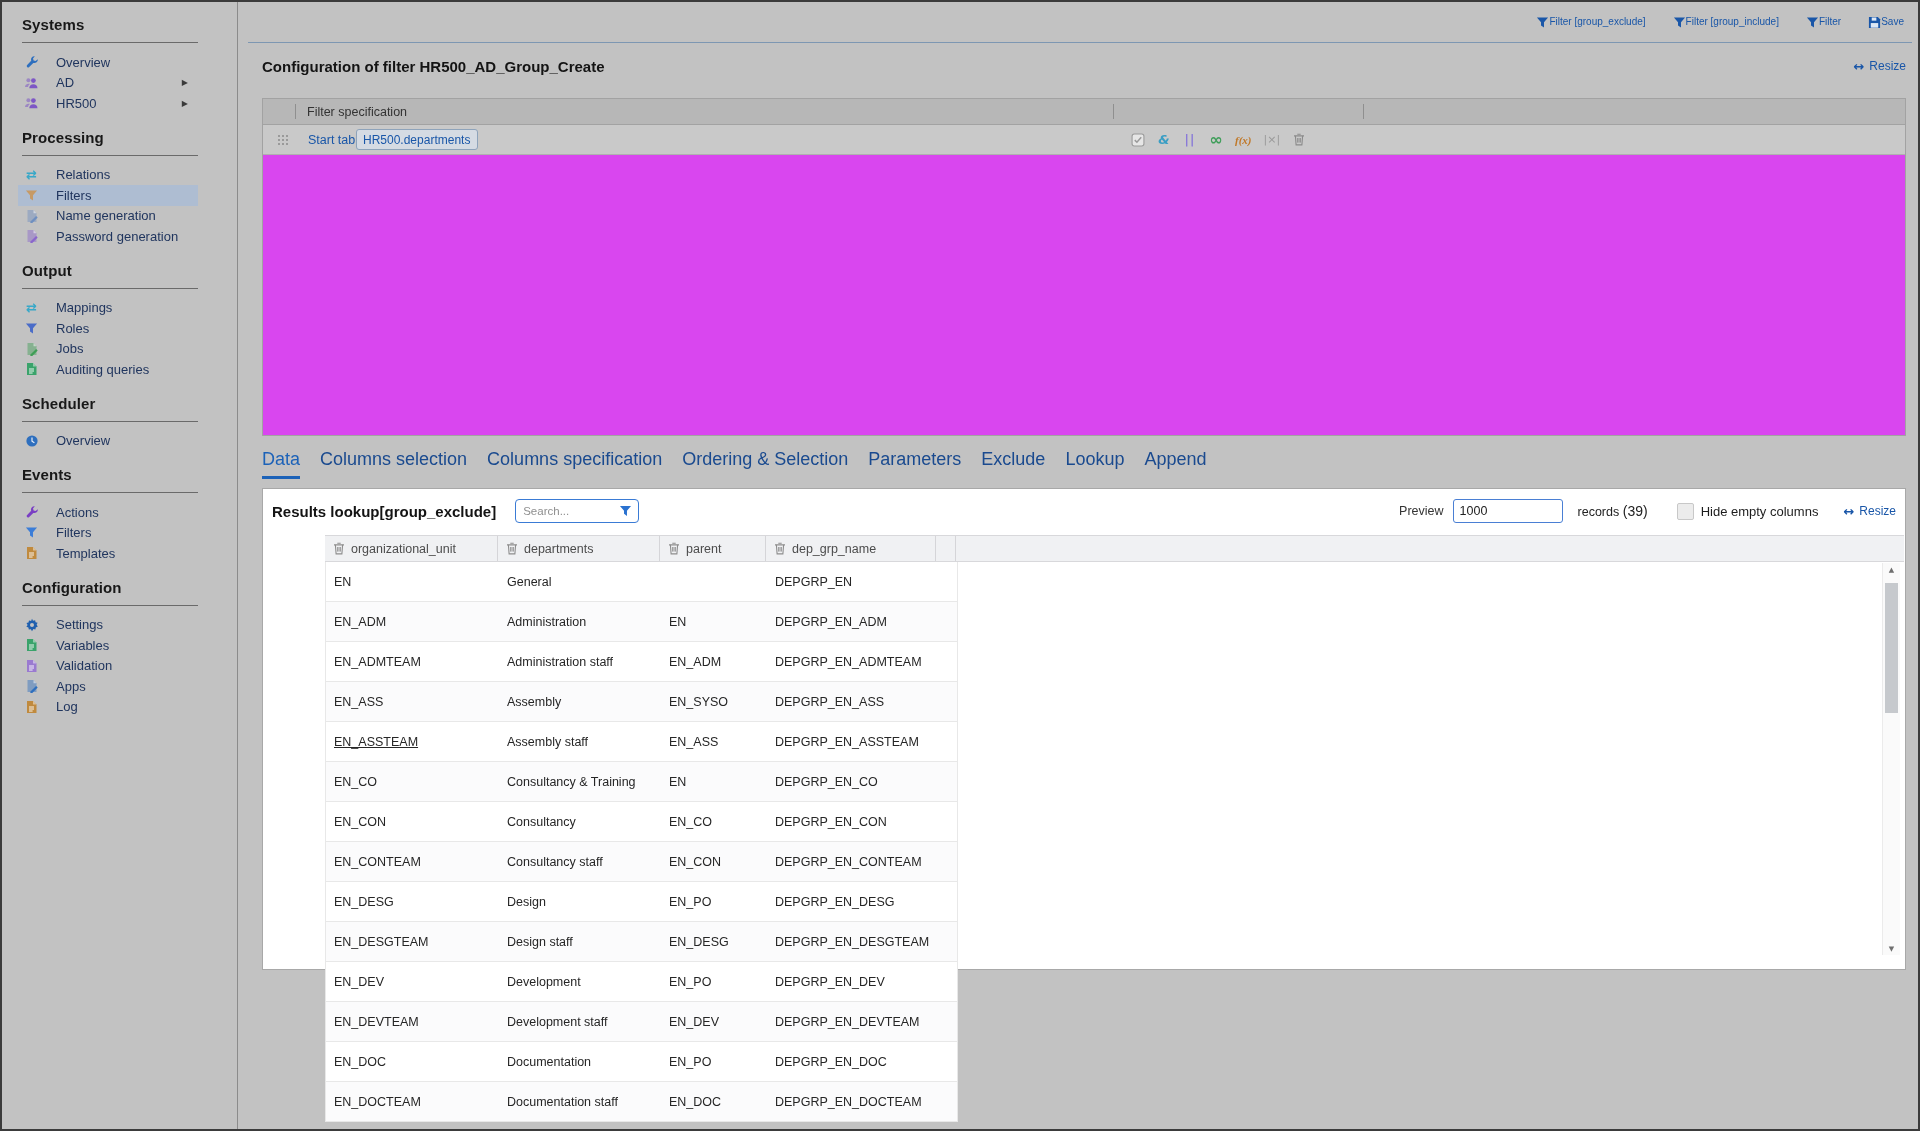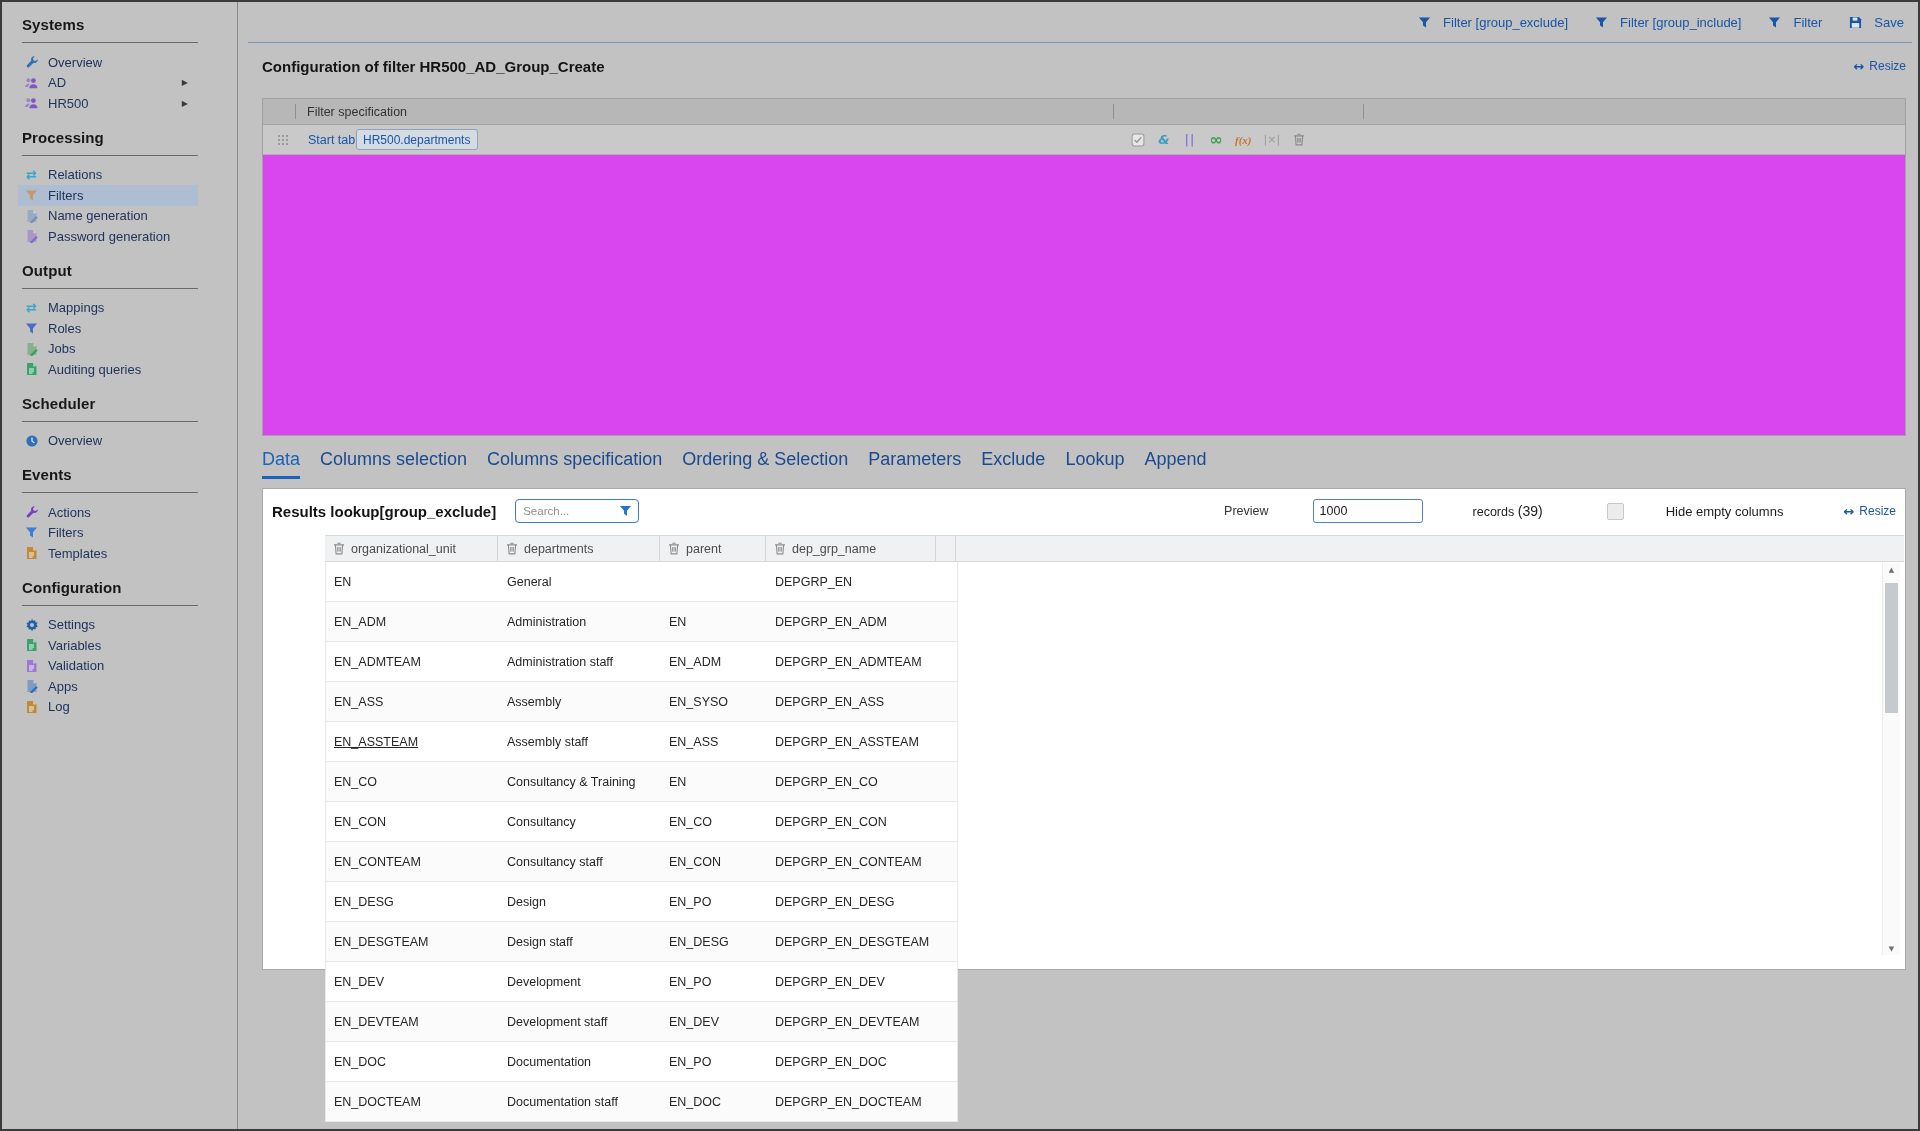--- a/index.html
+++ b/index.html
@@ -6,30 +6,30 @@
   #screen{position:relative;width:1920px;height:1131px;background:#c2c2c2;border:2px solid #3b3b3b;
           box-sizing:border-box;font-family:"Liberation Sans",sans-serif;overflow:hidden;
           -webkit-font-smoothing:antialiased;cursor:default;}
   
   #sidebar{position:absolute;left:0;top:0;bottom:0;width:236px;border-right:1px solid #8b8b8b;
            padding:8px 15px 0 20px;box-sizing:border-box;}
   .section{margin-top:15px;}
   .section:first-child{margin-top:6px;}
   .sec-title{font-size:15px;font-weight:700;color:#181818;letter-spacing:.1px;}
   .sec-rule{border-top:1px solid #6a6a6a;margin:9px 24px 9px 0;}
-  .item{height:20.5px;display:flex;align-items:center;gap:9px;color:#20355e;font-size:13px;
+  .item{height:20.5px;display:flex;align-items:center;gap:17px;color:#20355e;font-size:13px;
         margin-right:24px;padding-left:2px;position:relative;}
   .item.selected{background:#aebdd2;margin-left:-4px;padding-left:6px;}
   .item .ic{width:15px;height:15px;display:inline-flex;align-items:center;justify-content:center;
             font-family:"DejaVu Sans",sans-serif;}
   .item .arr{position:absolute;right:10px;font-size:8px;color:#3a3a3a;font-family:"DejaVu Sans",sans-serif;}
   
   #main{position:absolute;left:237px;top:0;right:0;bottom:0;}
   .topbar{height:40px;display:flex;justify-content:flex-end;align-items:center;gap:27px;padding-right:14px;}
-  .tbtn{display:flex;align-items:center;gap:12px;color:#1956a8;font-size:13px;}
+  .tbtn{display:flex;align-items:flex-start;gap:0;color:#1956a8;font-size:10px;}
   .top-divider{border-top:1px solid #7d97b2;margin:0 6px 0 9px;}
   .title-row{display:flex;justify-content:space-between;align-items:center;margin:11px 12px 0 23px;height:24px;}
   .page-title{font-size:15px;font-weight:700;color:#141414;}
   .resize{color:#1956a8;font-size:12px;display:flex;gap:5px;align-items:center;}
   .resize .ar{font-family:"DejaVu Sans",sans-serif;font-weight:700;font-size:13px;}
   
   .filter-panel{margin:20px 12px 0 23px;height:338px;border:1px solid #a2a2a2;background:#d946ef;position:relative;box-sizing:border-box;}
   .fp-header{height:26px;background:#b7b7b7;border-bottom:1px solid #a2a2a2;position:relative;
              display:flex;align-items:center;color:#333;font-size:12.5px;padding-left:44px;box-sizing:border-box;}
   .tick{position:absolute;top:5px;width:1px;height:15px;background:#8f8f8f;}
@@ -55,21 +55,21 @@
   .tab.active{color:#1c62b8;border-bottom:3px solid #1c62b8;}
   
   .results-panel{margin:9px 12px 0 23px;height:482px;background:#fff;border:1px solid #a8a8a8;
                  position:relative;box-sizing:border-box;}
   .rp-header{height:44px;display:flex;align-items:center;padding:0 9px;}
   .rp-title{font-size:15px;font-weight:700;color:#141414;}
   .searchbox{margin-left:19px;width:124px;height:24px;border:1.5px solid #3a7bd5;border-radius:4px;
              background:#fff;display:flex;align-items:center;justify-content:space-between;
              padding:0 6px 0 7px;box-sizing:border-box;}
   .searchbox .ph{color:#8f8f8f;font-size:11.5px;}
-  .rp-right{margin-left:auto;display:flex;align-items:center;gap:35px;}
+  .rp-right{margin-left:auto;display:flex;align-items:center;}
   .pv-label{font-size:12.5px;color:#333;margin-right:9px;}
   .pv-input{width:110px;height:24px;border:1px solid #4a7fd4;border-radius:3px;font-size:12.5px;color:#222;
             padding:0 6px;box-sizing:border-box;font-family:"Liberation Sans",sans-serif;outline:none;background:#fff;}
   .records{font-size:12.5px;color:#222;margin:0 0 0 15px;}
   .records .cnt{font-size:14px;}
   .hide-cb{width:15px;height:15px;background:#ececec;border:1px solid #c8c8c8;border-radius:2px;margin-left:29px;}
   .hide-label{font-size:13px;color:#1d1d1d;margin-left:7px;}
   .rp-resize{margin-left:25px;}
   
   .thead{position:absolute;left:62px;right:1px;top:46px;height:27px;background:#f0f1f3;

